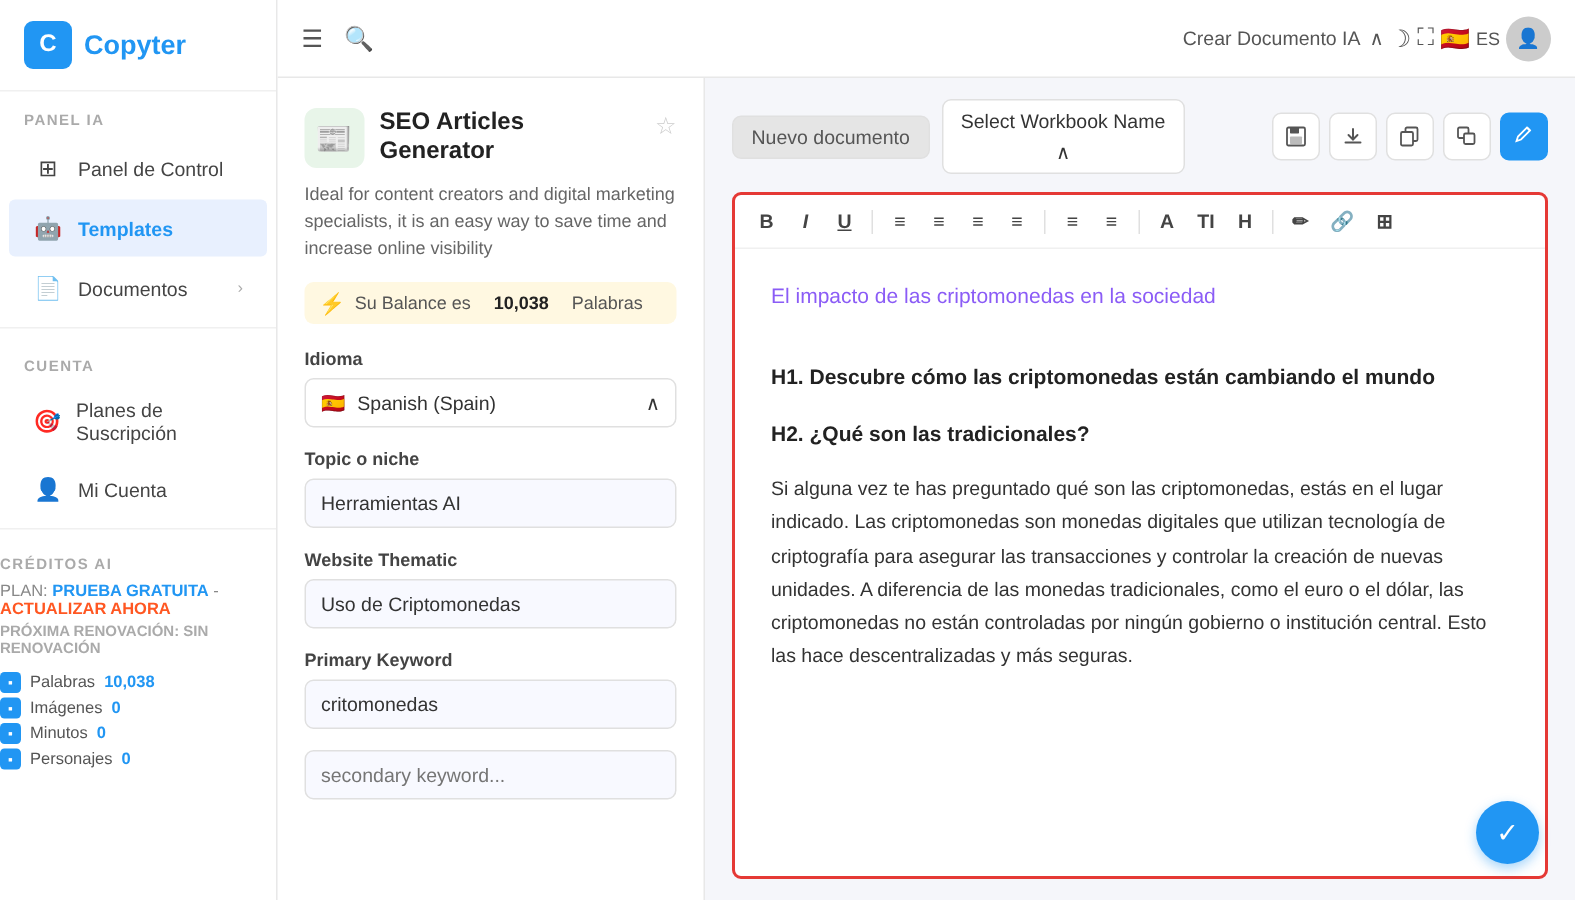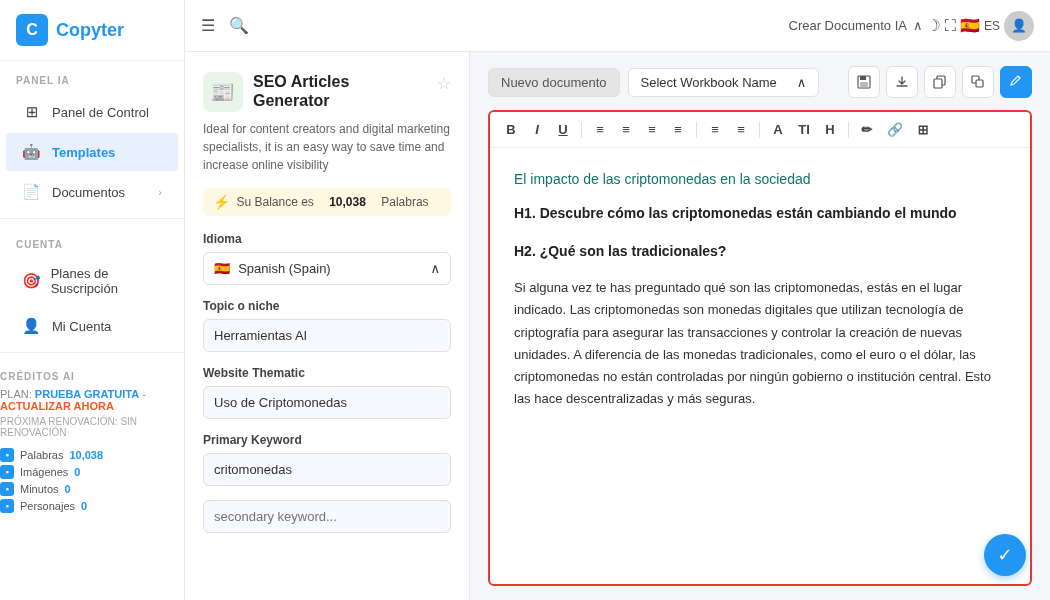--- a/index.html
+++ b/index.html
@@ -13,21 +13,21 @@
     .sidebar-section-label { font-size: 10px; font-weight: 700; color: #aaa; letter-spacing: 1px; padding: 14px 16px 6px; text-transform: uppercase; }
     .sidebar-item { display: flex; align-items: center; padding: 9px 16px; gap: 10px; cursor: pointer; color: #444; font-size: 13px; border-radius: 4px; margin: 1px 6px; }
     .sidebar-item.active { color: #2196F3; background: #e8f0fe; font-weight: 600; }
     .sidebar-item .icon { width: 20px; height: 20px; display: flex; align-items: center; justify-content: center; font-size: 15px; }
     .sidebar-item .chevron { margin-left: auto; font-size: 11px; color: #aaa; }
     .sidebar-divider { height: 1px; background: #f0f0f0; margin: 6px 0; }
     .sidebar-credits { padding: 12px 0; font-size: 11px; color: #888; }
     .plan-line { font-size: 11px; margin-bottom: 4px; }
     .plan-line span.free { color: #2196F3; font-weight: 700; }
     .plan-line span.update { color: #ff5722; font-weight: 700; cursor: pointer; }
-    .renovation-line { font-size: 10px; color: #aaa; margin-bottom: 10px; font-weight: 400; text-transform: uppercase; }
+    .renovation-line { font-size: 10px; color: #aaa; margin-bottom: 10px; font-weight: 700; text-transform: uppercase; }
     .credit-row { display: flex; align-items: center; gap: 6px; font-size: 11px; color: #555; margin: 3px 0; }
     .credit-row .dot { width: 14px; height: 14px; border-radius: 3px; display: inline-flex; align-items: center; justify-content: center; font-size: 9px; color: #fff; }
     .dot-blue { background: #2196F3; }
     .credit-value { color: #2196F3; font-weight: 600; }
 
     
     .main { flex: 1; display: flex; flex-direction: column; overflow: hidden; }
 
     
     .topnav { background: #fff; border-bottom: 1px solid #e8e8e8; display: flex; align-items: center; padding: 0 16px; height: 52px; gap: 12px; }
@@ -56,32 +56,32 @@
     .form-section { margin-bottom: 14px; }
     .form-label { font-size: 12px; font-weight: 600; color: #444; margin-bottom: 6px; display: block; }
     .form-select { width: 100%; border: 1px solid #e0e0e0; border-radius: 6px; padding: 8px 10px; font-size: 13px; color: #333; background: #fff; display: flex; align-items: center; justify-content: space-between; cursor: pointer; }
     .form-select .flag-text { display: flex; align-items: center; gap: 8px; }
     .form-input { width: 100%; border: 1px solid #e0e0e0; border-radius: 6px; padding: 8px 10px; font-size: 13px; color: #333; background: #f8f9ff; outline: none; }
 
     
     .right-panel { flex: 1; display: flex; flex-direction: column; overflow: hidden; background: #f5f6fa; padding: 14px 18px; }
     .editor-toolbar-row { display: flex; align-items: center; gap: 8px; margin-bottom: 12px; }
     .doc-name-btn { border: 1px solid #e0e0e0; border-radius: 6px; padding: 6px 12px; font-size: 13px; color: #555; background: #e5e5e5; cursor: pointer; }
-    .workbook-btn { border: 1px solid #e0e0e0; border-radius: 6px; padding: 6px 12px; font-size: 13px; color: #333; background: #fff; cursor: pointer; display: flex; align-items: center; gap: 20px; font-weight: 500; }
+    .workbook-btn { border: 1px solid #e0e0e0; border-radius: 6px; padding: 6px 12px; font-size: 13px; color: #333; background: #fff; cursor: pointer; display: flex; align-items: center; gap: 6px; font-weight: 500; flex-direction: column; }
     .editor-icons { display: flex; align-items: center; gap: 6px; margin-left: auto; }
     .editor-icon-btn { width: 32px; height: 32px; border: 1px solid #e0e0e0; border-radius: 6px; background: #fff; display: flex; align-items: center; justify-content: center; cursor: pointer; color: #555; font-size: 14px; }
     .editor-icon-btn.active { background: #2196F3; color: #fff; border-color: #2196F3; }
 
     
     .editor-box { border: 2px solid #e53935; border-radius: 6px; background: #fff; flex: 1; display: flex; flex-direction: column; overflow: hidden; }
     .editor-format-bar { display: flex; align-items: center; gap: 4px; padding: 8px 10px; border-bottom: 1px solid #f0f0f0; flex-wrap: wrap; }
     .fmt-btn { background: none; border: none; cursor: pointer; color: #444; font-size: 13px; padding: 2px 5px; border-radius: 3px; font-weight: 600; display: flex; align-items: center; justify-content: center; min-width: 22px; }
     .fmt-sep { width: 1px; height: 16px; background: #e0e0e0; margin: 0 3px; }
     .editor-content { flex: 1; padding: 20px 24px; overflow-y: auto; font-size: 13px; color: #333; line-height: 1.7; }
-    .editor-content .title-line { font-size: 14px; color: #0f766e; margin-bottom: 10px; }
+    .editor-content .title-line { font-size: 14px; color: #8b5cf6; margin-bottom: 30px; }
     .editor-content .h1-line { font-size: 14px; font-weight: 600; color: #222; margin-bottom: 14px; }
     .editor-content .h2-line { font-size: 14px; font-weight: 600; color: #222; margin-bottom: 14px; }
     .editor-content .body-text { font-size: 13px; color: #333; line-height: 1.7; }
 
     .fab { position: absolute; bottom: 30px; right: 30px; width: 42px; height: 42px; border-radius: 50%; background: #2196F3; display: flex; align-items: center; justify-content: center; color: #fff; font-size: 18px; cursor: pointer; box-shadow: 0 3px 8px rgba(33,150,243,0.4); }
     .right-panel-wrapper { position: relative; flex: 1; display: flex; flex-direction: column; overflow: hidden; }
 
     ::-webkit-scrollbar { width: 5px; }
     ::-webkit-scrollbar-track { background: #f5f5f5; }
     ::-webkit-scrollbar-thumb { background: #ccc; border-radius: 3px; }

